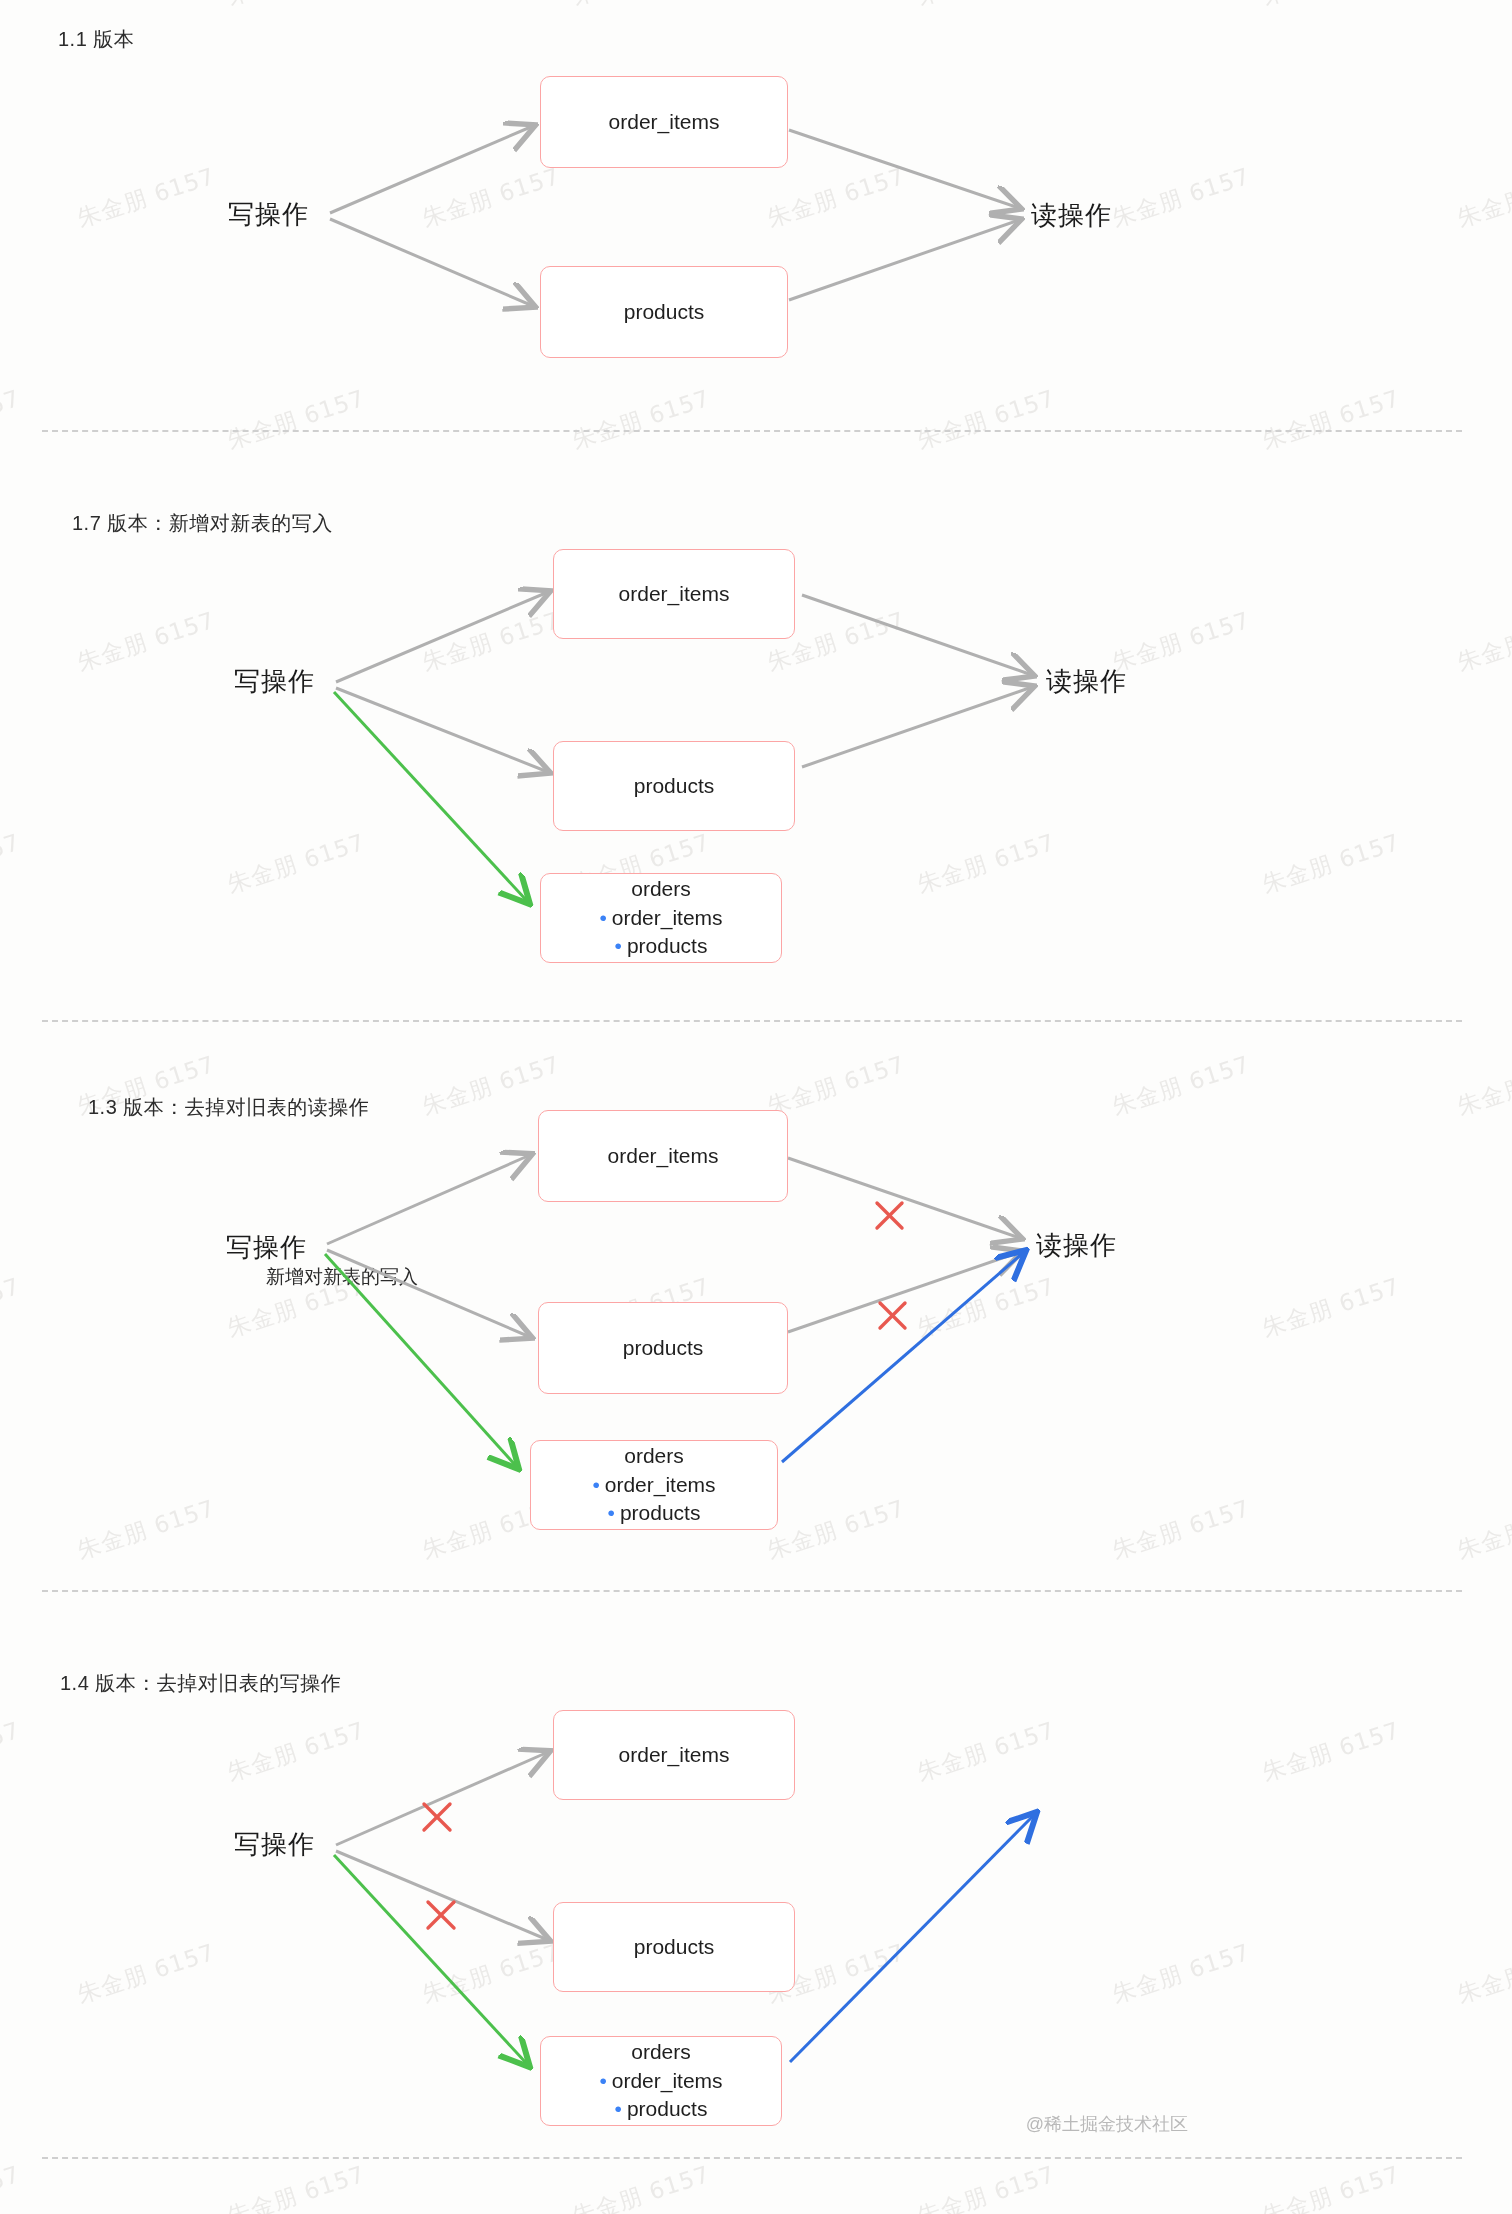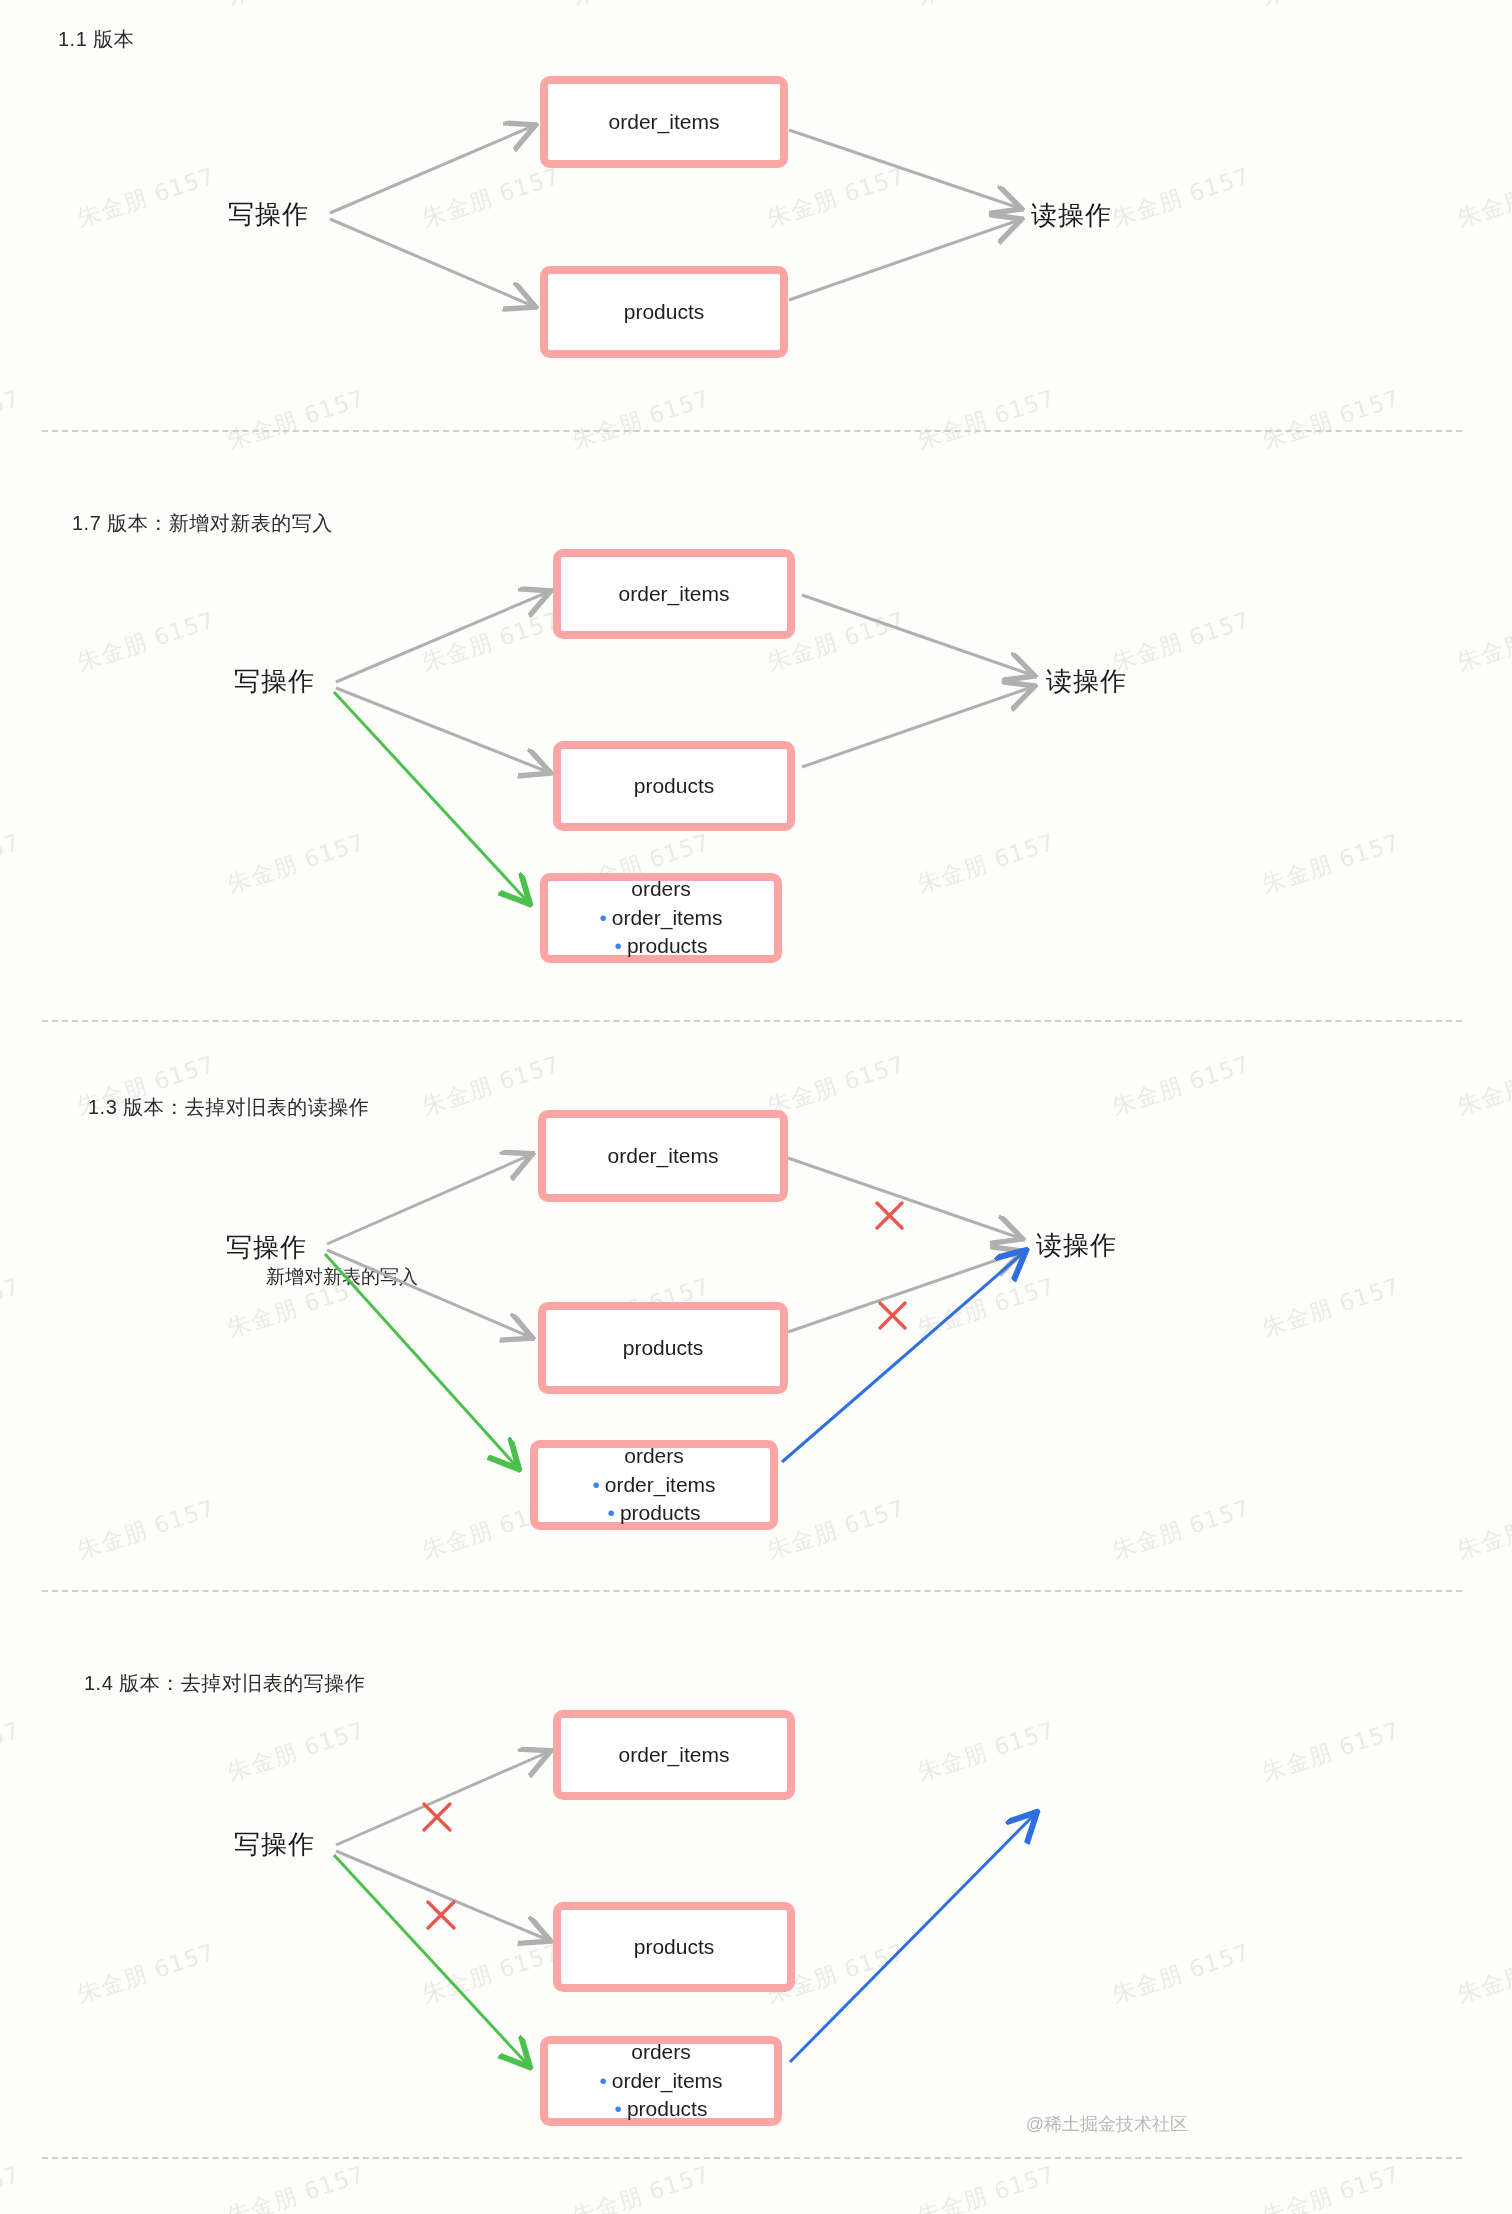--- a/index.html
+++ b/index.html
@@ -57,21 +57,21 @@
   .divider {
     position: absolute;
     left: 42px;
     width: 1420px;
     height: 0;
     border-top: 2px dashed #cfcfcf;
   }
   .node-box {
     position: absolute;
     box-sizing: border-box;
-    border: 8px solid #fca5a5;
+    border: 1px solid #fca5a5;
     border-radius: 10px;
     background: #ffffff;
     display: flex;
     flex-direction: column;
     align-items: center;
     justify-content: center;
   }
   .node-label {
     font-size: 21px;
     color: #1f1f1f;
@@ -311,21 +311,21 @@
       <div class="node-box" style="left:530px; top:418px; width:248px; height:90px;">
         <span class="node-label">orders</span>
         <span class="node-sub"><span class="bullet-dot">•</span><span>order_items</span></span>
         <span class="node-sub"><span class="bullet-dot">•</span><span>products</span></span>
       </div>
 
       <div class="divider" style="top:568px;"></div>
     </div>
 
     <div class="section" style="top:1592px;height:622px;">
-      <div class="section-title" style="left:84px; top:78px;">1.4 版本：去掉对旧表的写操作</div>
+      <div class="section-title" style="left:60px; top:78px;">1.4 版本：去掉对旧表的写操作</div>
 
       <svg class="svg-layer" width="1512" height="622">
         <defs>
           <marker id="ah-gray-4" markerWidth="11" markerHeight="11" refX="9" refY="5" orient="auto">
             <path d="M0,0 L10,5 L0,10" fill="none" stroke="#b0b0b0" stroke-width="1.8"></path>
           </marker>
           <marker id="ah-green-4" markerWidth="11" markerHeight="11" refX="9" refY="5" orient="auto">
             <path d="M0,0 L10,5 L0,10" fill="none" stroke="#4cc04c" stroke-width="2"></path>
           </marker>
           <marker id="ah-blue-4" markerWidth="11" markerHeight="11" refX="9" refY="5" orient="auto">

